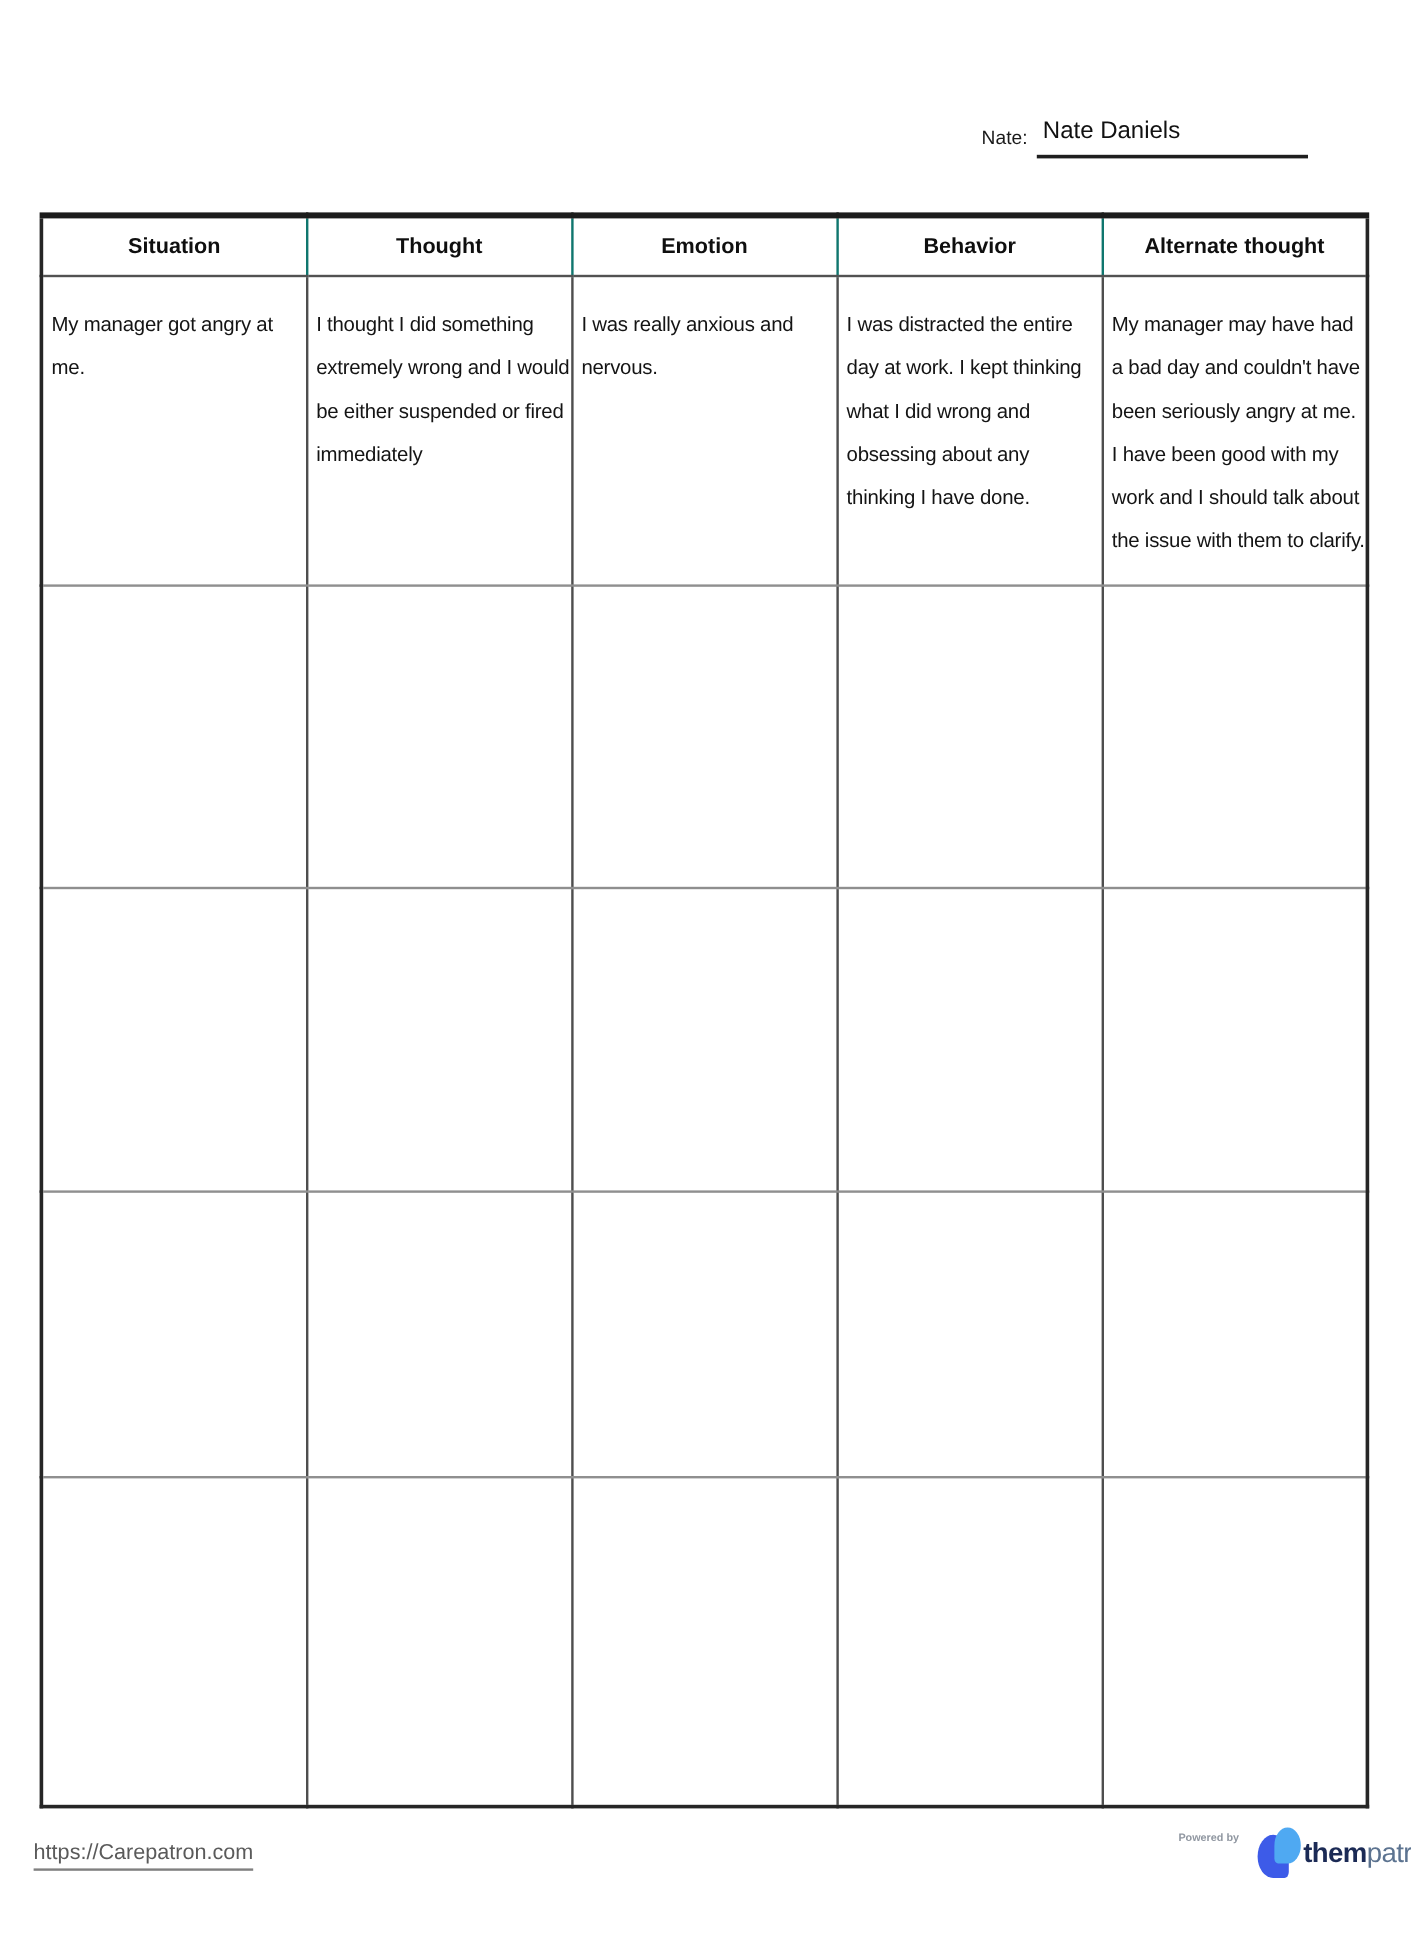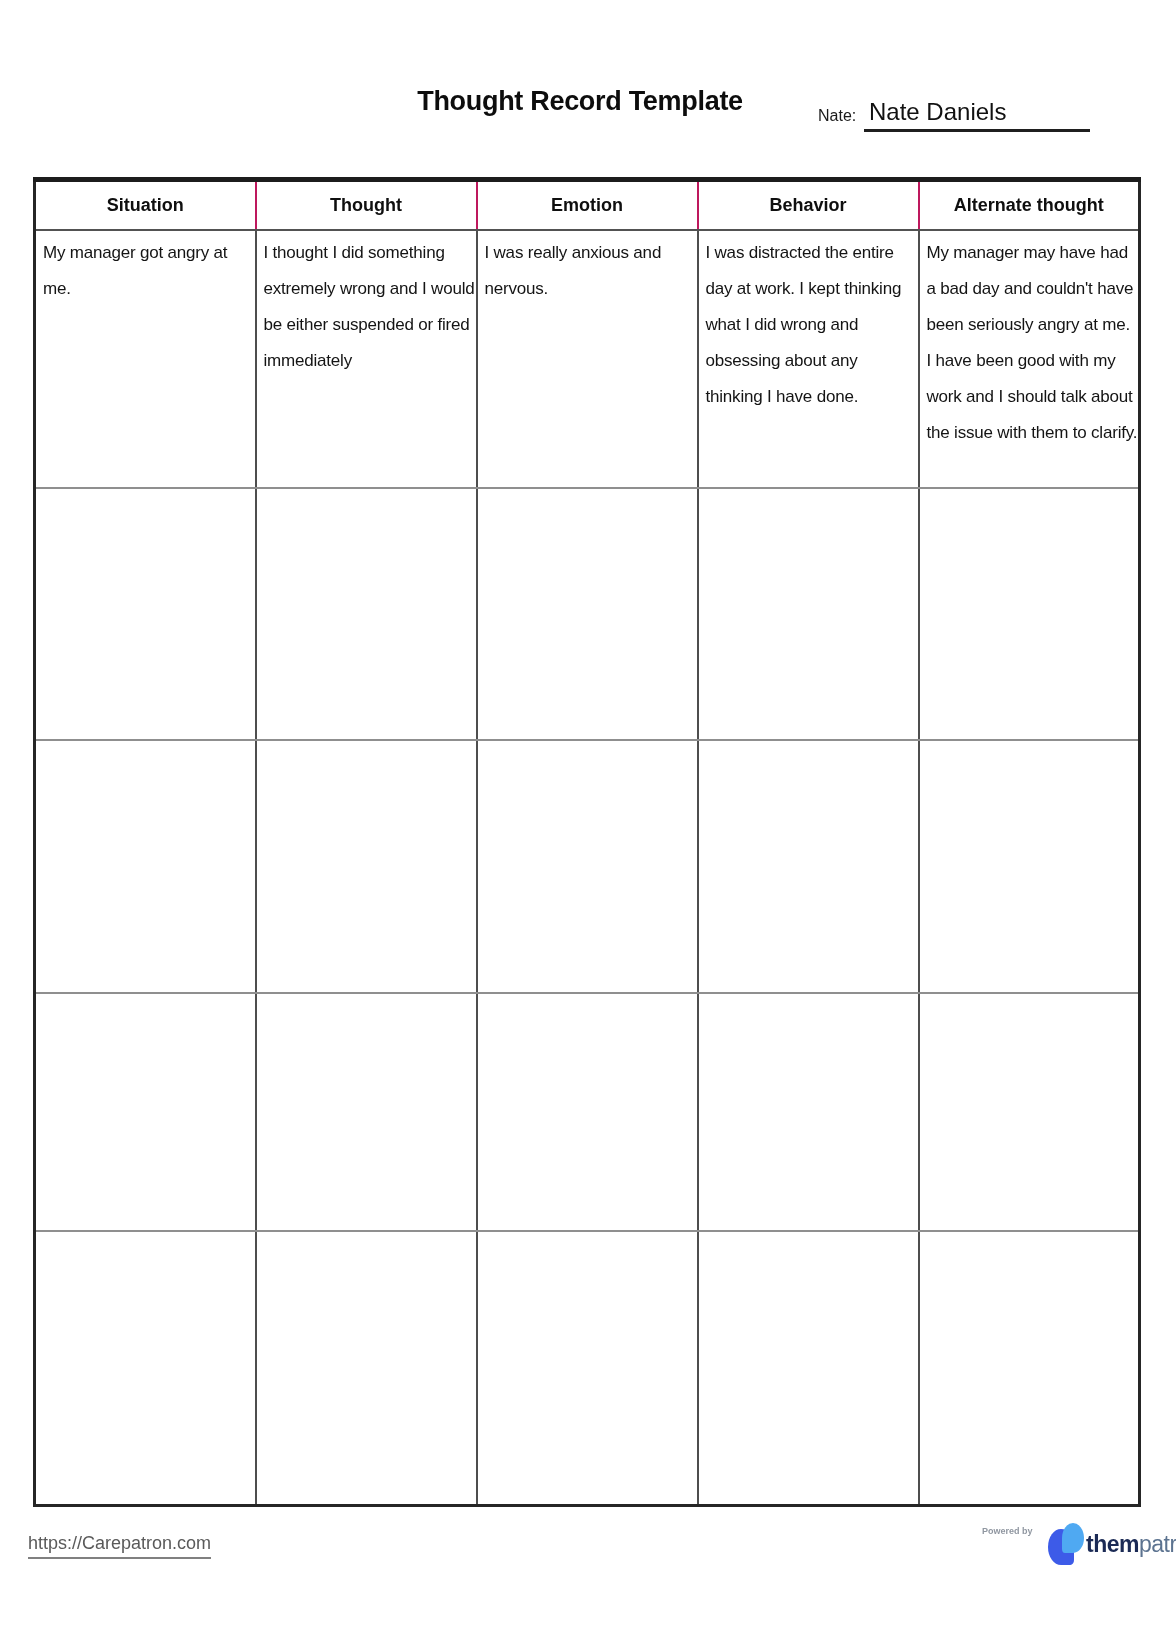--- a/index.html
+++ b/index.html
@@ -33,21 +33,21 @@
     position: absolute;
     left: 818px;
     top: 107px;
     font-size: 16px;
     color: #1a1a1a;
   }
   .name-value {
     position: absolute;
     left: 869px;
     top: 98px;
-    font-size: 24px;
+    font-size: 20px;
     color: #111111;
   }
   .name-underline {
     position: absolute;
     left: 864px;
     top: 129px;
     width: 226px;
     height: 3px;
     background: #1f1f1f;
   }
@@ -64,29 +64,29 @@
     border-top: 5px solid #1c1c1c;
   }
   table.record th {
     height: 47px;
     padding: 0;
     vertical-align: middle;
     text-align: center;
     font-size: 18px;
     font-weight: bold;
     color: #0f0f0f;
-    border-right: 2px solid #be185d;
+    border-right: 2px solid #0f766e;
     border-bottom: 2px solid #525252;
     background: #ffffff;
   }
   table.record th:last-child { border-right: none; }
   table.record td {
     vertical-align: top;
     text-align: left;
-    padding: 4px 0 0 7px;
+    padding: 22px 0 0 7px;
     font-size: 17px;
     line-height: 36px;
     letter-spacing: -0.2px;
     color: #141414;
     border-right: 2px solid #4e4e4e;
     border-bottom: 2px solid #8f8f8f;
     background: #ffffff;
     overflow: hidden;
   }
   table.record td:last-child { border-right: none; }
@@ -150,21 +150,20 @@
     white-space: nowrap;
   }
   .brand-care   { font-weight: bold; color: var(--brand-care-text, #1b2a55); }
   .brand-patron { font-weight: normal; color: var(--brand-patron-text, #5c7390); }
 </style>
 </head>
 <body>
 
 <div id="page">
 
-  <div class="doc-title">Thought Record Template</div>
   <span class="name-label">Nate:</span>
   <span class="name-value">Nate Daniels</span>
   <div class="name-underline"></div>
 
   <table class="record">
     <colgroup>
       <col style="width:20%">
         <col style="width:20%">
         <col style="width:20%">
         <col style="width:20%">

